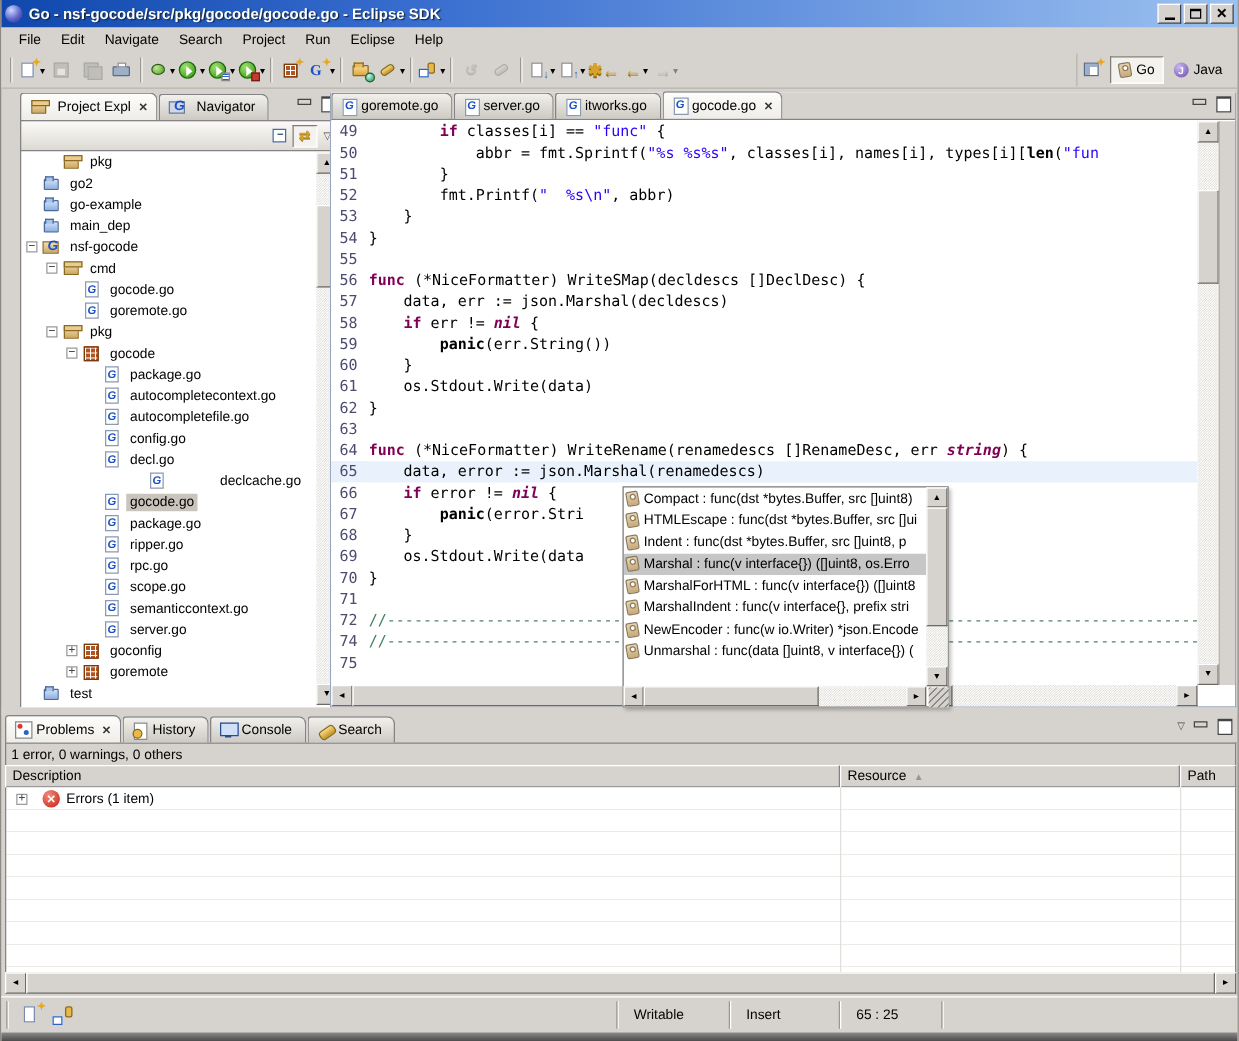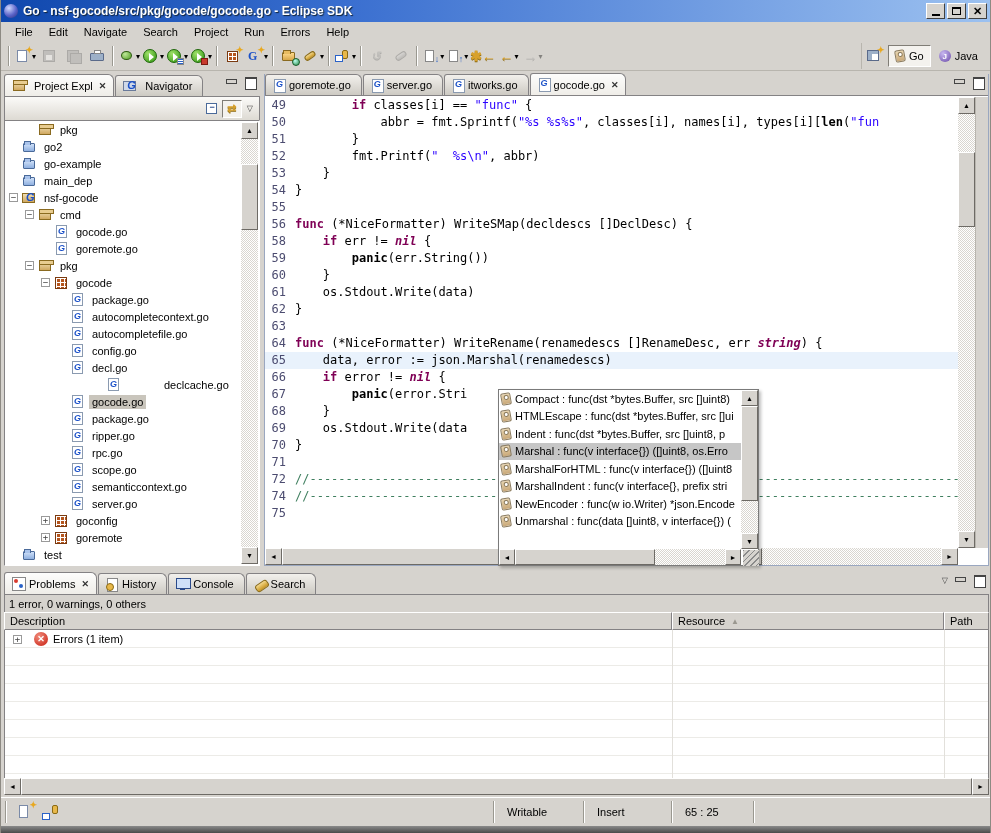--- a/index.html
+++ b/index.html
@@ -83,21 +83,21 @@
     border-radius:3px 6px 0 0;white-space:nowrap;}
   .vtab.active{background:linear-gradient(#fdfdfc,#efede8);height:22px;z-index:2;}
   .vtab .lbl{margin:0 3px;}
   .closex{font-size:9px;font-weight:bold;margin-left:3px;color:#333;}
   .minmax{position:absolute;right:3px;top:3px;display:flex;gap:6px;align-items:center;}
   .mm{width:13px;height:11px;position:relative;}
   .mm.bar::after{content:"";position:absolute;left:1px;top:2px;width:9px;height:3px;border:1px solid #444;background:#d6d3ce;}
   .mm.box::after{content:"";position:absolute;left:1px;top:0;width:10px;height:10px;border:1px solid #444;border-top:2px solid #444;background:#fff;}
   .tri{font-size:8px;color:#444;}
   
-  #explorer{left:3px;top:74px;width:256px;height:492px;}
+  #explorer{left:15px;top:74px;width:256px;height:492px;}
   .xtoolrow{height:24px;display:flex;align-items:center;justify-content:flex-end;gap:5px;padding-right:6px;
     border:1px solid #848284;border-bottom:none;background:linear-gradient(#fbfaf8,#dddad3);}
   .collapseall{width:13px;height:12px;position:relative;}
   .collapseall::before{content:"";position:absolute;right:0;top:0;width:9px;height:9px;background:#fff;border:1px solid #4a6a9a;}
   .collapseall::after{content:"−";position:absolute;right:2px;top:-1px;font-size:9px;color:#2a4a8a;font-weight:bold;}
   .linked{width:20px;height:18px;background:#f4f2ee;border:1px solid;border-color:#807d76 #fff #fff #807d76;
     display:flex;align-items:center;justify-content:center;color:#d8a12c;font-weight:bold;font-size:11px;text-shadow:0 1px 0 #8a6a14;}
   #tree{position:absolute;left:0;top:46px;width:256px;bottom:0;background:#fff;
     border:1px solid;border-color:#848284 #fff #fff #848284;overflow:hidden;}
   .trow{height:17px;display:flex;align-items:center;white-space:nowrap;font-size:11px;}
@@ -212,21 +212,21 @@
   <span class="wbtn wb-close">✕</span>
 </div>
 
 <div class="menubar">
     <span class="mitem">File</span>
     <span class="mitem">Edit</span>
     <span class="mitem">Navigate</span>
     <span class="mitem">Search</span>
     <span class="mitem">Project</span>
     <span class="mitem">Run</span>
-    <span class="mitem">Errors</span>
+    <span class="mitem">Eclipse</span>
     <span class="mitem">Help</span>
   </div>
 
 <div class="toolbar">
   <span class="tsep"></span>
   <span class="tbtn">
       <span class="i16">
         <span class="ic-doc"></span>
         <span class="star">✦</span>
       </span>
@@ -619,20 +619,21 @@
   </span>
   <div id="code">
       <div class="cline"><span class="lnum">49</span><span>		</span><span class="tk">if</span><span> classes[i] == </span><span class="ts">"func"</span><span> {</span></div>
       <div class="cline"><span class="lnum">50</span><span>			abbr = fmt.Sprintf(</span><span class="ts">"%s %s%s"</span><span>, classes[i], names[i], types[i][</span><span class="tb">len</span><span>(</span><span class="ts">"fun</span></div>
       <div class="cline"><span class="lnum">51</span><span>		}</span></div>
       <div class="cline"><span class="lnum">52</span><span>		fmt.Printf(</span><span class="ts">"  %s\n"</span><span>, abbr)</span></div>
       <div class="cline"><span class="lnum">53</span><span>	}</span></div>
       <div class="cline"><span class="lnum">54</span><span>}</span></div>
       <div class="cline"><span class="lnum">55</span></div>
       <div class="cline"><span class="lnum">56</span><span class="tk">func</span><span> (*NiceFormatter) WriteSMap(decldescs []DeclDesc) {</span></div>
+      <div class="cline"><span class="lnum">57</span><span>	data, err := json.Marshal(decldescs)</span></div>
       <div class="cline"><span class="lnum">58</span><span>	</span><span class="tk">if</span><span> err != </span><span class="ti">nil</span><span> {</span></div>
       <div class="cline"><span class="lnum">59</span><span>		</span><span class="tb">panic</span><span>(err.String())</span></div>
       <div class="cline"><span class="lnum">60</span><span>	}</span></div>
       <div class="cline"><span class="lnum">61</span><span>	os.Stdout.Write(data)</span></div>
       <div class="cline"><span class="lnum">62</span><span>}</span></div>
       <div class="cline"><span class="lnum">63</span></div>
       <div class="cline"><span class="lnum">64</span><span class="tk">func</span><span> (*NiceFormatter) WriteRename(renamedescs []RenameDesc, err </span><span class="ti">string</span><span>) {</span></div>
       <div class="cline cur"><span class="lnum">65</span><span>	data, error := json.Marshal(renamedescs)</span></div>
       <div class="cline"><span class="lnum">66</span><span>	</span><span class="tk">if</span><span> error != </span><span class="ti">nil</span><span> {</span></div>
       <div class="cline"><span class="lnum">67</span><span>		</span><span class="tb">panic</span><span>(error.Stri</span></div>

